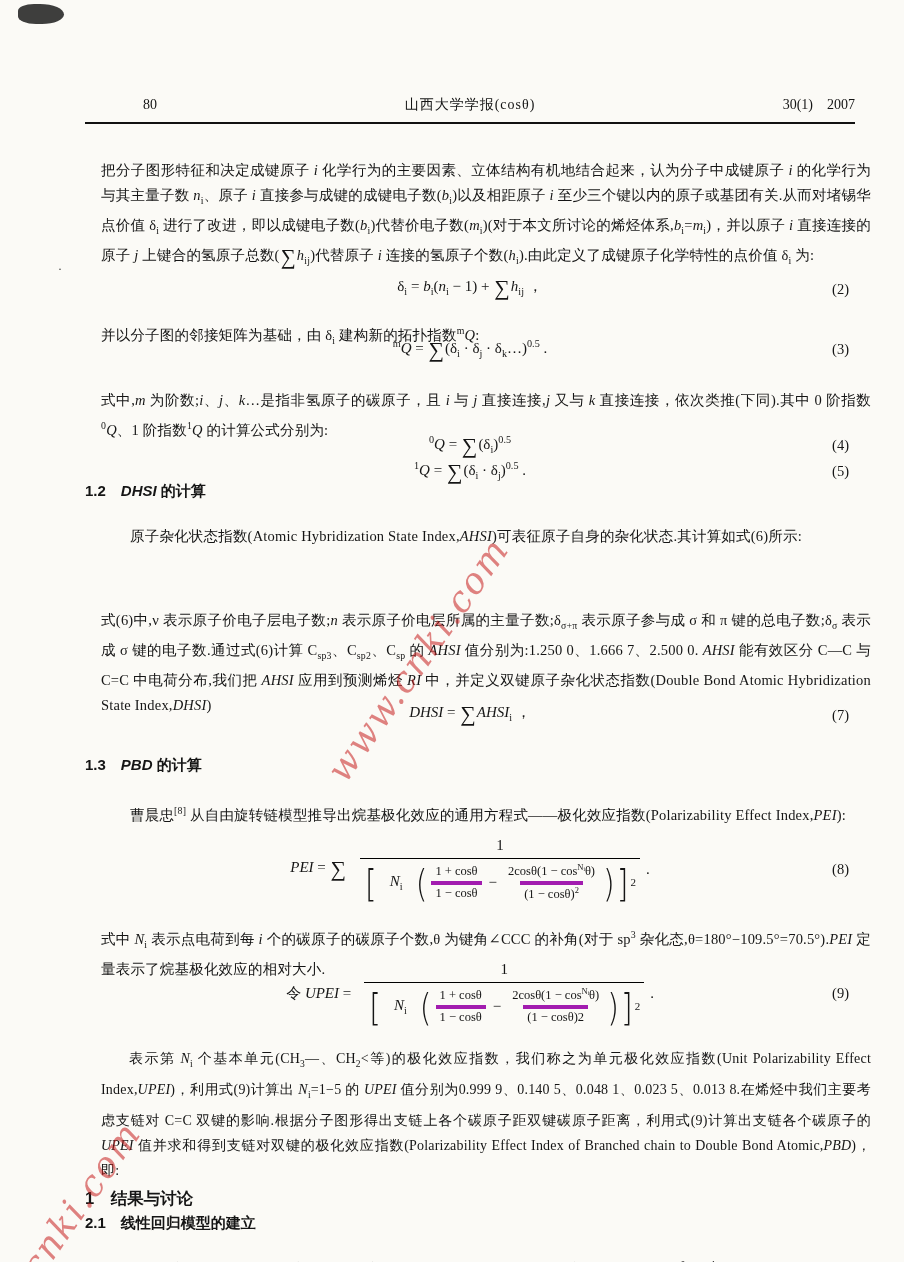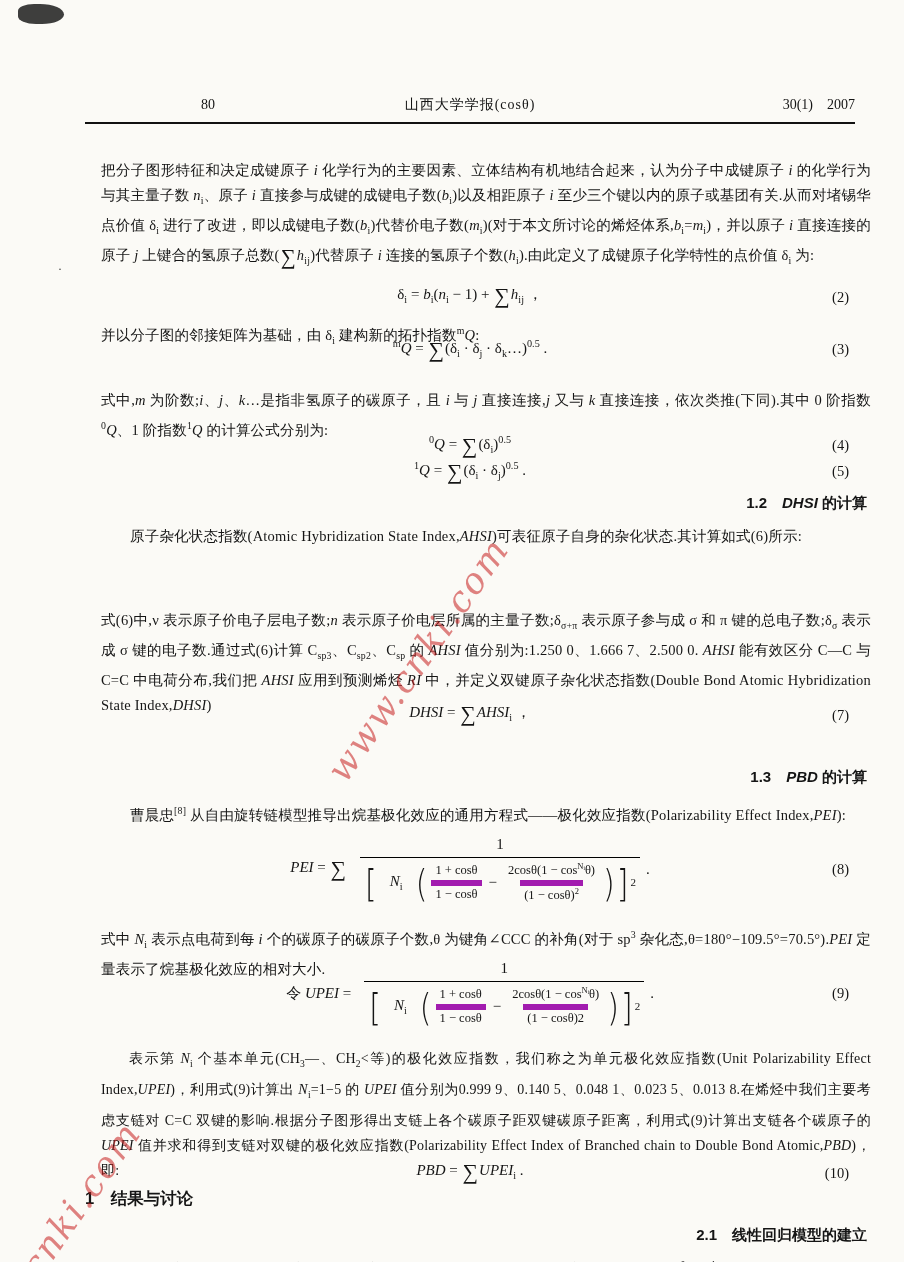--- a/index.html
+++ b/index.html
@@ -4,21 +4,21 @@
 <style>
   html,body{margin:0;padding:0;background:#6f6f6f;}
   .page{position:relative;width:904px;height:1262px;background:#fbfaf6;overflow:hidden;
         font-family:"Liberation Serif","DejaVu Serif",serif;color:#151515;}
   .scan-mark{position:absolute;left:18px;top:4px;width:46px;height:20px;background:#1c1c1c;
              border-radius:40% 60% 55% 45%;opacity:.85;}
   .dot-mark{position:absolute;left:58px;top:262px;font-size:12px;color:#333;}
 
   .page-header{position:absolute;top:96px;left:85px;width:770px;display:flex;align-items:baseline;
                font-size:14px;}
-  .page-num{width:130px;text-align:right;}
+  .page-num{width:130px;text-align:center;}
   .journal{flex:1;text-align:center;letter-spacing:1px;}
   .issue{width:130px;text-align:right;}
   .header-rule{position:absolute;top:122px;left:85px;width:770px;border-top:2px solid #111;}
 
   .para{position:absolute;left:85px;width:770px;margin:16px;font-size:14.5px;line-height:25px;
         text-align:justify;letter-spacing:.2px;}
   .indent{text-indent:2em;}
   .small{font-size:14px;}
 
   .equation{position:absolute;left:85px;width:770px;text-align:center;font-size:15px;line-height:28px;}
@@ -27,29 +27,29 @@
   .bigop{font-size:1.45em;line-height:1;display:inline-block;vertical-align:-0.18em;padding:0 1px;}
 
   .eq-big{display:flex;align-items:center;justify-content:center;height:66px;line-height:1.4;}
   .eq-big .lead{margin-right:13px;white-space:nowrap;}
   .eq-big .tail{margin-left:6px;}
   .bigfrac{display:inline-flex;flex-direction:column;align-items:center;vertical-align:middle;}
   .bf-num{display:block;padding:0 6px 2px;}
   .bf-den{display:inline-flex;align-items:center;border-top:1.2px solid #000;padding:3px 4px 0;}
   .frac{display:inline-flex;flex-direction:column;align-items:center;margin:0 3px;font-size:12.5px;line-height:1.4;}
   .fn{display:block;padding:0 4px;}
-  .fd{display:block;border-top:6px solid #a21caf;padding:0 4px;}
+  .fd{display:block;border-top:4px solid #a21caf;padding:0 4px;}
   .tbr{display:inline-block;font-size:30px;line-height:.9;transform:scaleY(1.25);
        font-family:"DejaVu Sans",sans-serif;font-weight:300;margin:0 1px;}
   .outer-exp{font-size:11px;margin-left:1px;}
   .op{margin:0 4px;}
   .den-pre{margin:0 12px;}
 
-  .subheading{position:absolute;left:85px;width:770px;margin:12px;font-size:15px;font-weight:bold;
-              font-family:"Liberation Sans","DejaVu Sans",sans-serif;text-align:right;}
+  .subheading{position:absolute;left:85px;width:770px;margin:0;font-size:15px;font-weight:bold;
+              font-family:"Liberation Sans","DejaVu Sans",sans-serif;}
   .section-heading{position:absolute;left:85px;width:770px;margin:0;font-size:16.5px;font-weight:bold;
               font-family:"Liberation Sans","DejaVu Sans",sans-serif;}
 
   .watermark{position:absolute;color:rgba(198,30,30,.55);font-size:36px;font-style:italic;
              font-family:"DejaVu Serif",serif;transform-origin:0 100%;white-space:nowrap;
              pointer-events:none;z-index:6;letter-spacing:2px;}
   #wm1{left:352px;top:748px;transform:rotate(-55deg);}
   #wm2{left:-16px;top:1332px;transform:rotate(-55deg);}
 </style>
 </head>
@@ -62,21 +62,21 @@
 
   <div class="page-header">
     <span class="page-num">80</span>
     <span class="journal">山西大学学报(cosθ)</span>
     <span class="issue">30(1)　2007</span>
   </div>
   <div class="header-rule"></div>
 
   <p class="para" style="top:142px">把分子图形特征和决定成键原子 <i>i</i> 化学行为的主要因素、立体结构有机地结合起来，认为分子中成键原子 <i>i</i> 的化学行为与其主量子数 <i>n</i><sub>i</sub>、原子 <i>i</i> 直接参与成键的成键电子数(<i>b</i><sub>i</sub>)以及相距原子 <i>i</i> 至少三个键以内的原子或基团有关.从而对堵锡华点价值 δ<sub>i</sub> 进行了改进，即以成键电子数(<i>b</i><sub>i</sub>)代替价电子数(<i>m</i><sub>i</sub>)(对于本文所讨论的烯烃体系,<i>b</i><sub>i</sub>=<i>m</i><sub>i</sub>)，并以原子 <i>i</i> 直接连接的原子 <i>j</i> 上键合的氢原子总数(<span class="bigop">∑</span><i>h</i><sub>ij</sub>)代替原子 <i>i</i> 连接的氢原子个数(<i>h</i><sub>i</sub>).由此定义了成键原子化学特性的点价值 δ<sub>i</sub> 为:</p>
 
-  <div class="equation" style="top:280px">
+  <div class="equation" style="top:272px">
     <span class="eq-body">δ<sub>i</sub> = <i>b</i><sub>i</sub>(<i>n</i><sub>i</sub> − 1) + <span class="bigop">∑</span><i>h</i><sub>ij</sub> ，</span>
     <span class="eq-num">(2)</span>
   </div>
 
   <p class="para" style="top:302px">并以分子图的邻接矩阵为基础，由 δ<sub>i</sub> 建构新的拓扑指数<sup>m</sup><i>Q</i>:</p>
 
   <div class="equation" style="top:330px">
     <span class="eq-body"><sup>m</sup><i>Q</i> = <span class="bigop">∑</span>(δ<sub>i</sub> · δ<sub>j</sub> · δ<sub>k</sub>…)<sup>0.5</sup> .</span>
     <span class="eq-num">(3)</span>
   </div>
@@ -159,24 +159,20 @@
         <span class="tbr">]</span>
         <sup class="outer-exp">2</sup>
       </span>
     </span>
     <span class="tail"> .</span>
     <span class="eq-num">(9)</span>
   </div>
 
   <p class="para indent small" style="top:1030px">表示第 <i>N</i><sub>i</sub> 个基本单元(CH<sub>3</sub>—、CH<sub>2</sub>&lt;等)的极化效应指数，我们称之为单元极化效应指数(Unit Polarizability Effect Index,<i>UPEI</i>)，利用式(9)计算出 <i>N</i><sub>i</sub>=1−5 的 <i>UPEI</i> 值分别为0.999 9、0.140 5、0.048 1、0.023 5、0.013 8.在烯烃中我们主要考虑支链对 C=C 双键的影响.根据分子图形得出支链上各个碳原子距双键碳原子距离，利用式(9)计算出支链各个碳原子的 <i>UPEI</i> 值并求和得到支链对双键的极化效应指数(Polarizability Effect Index of Branched chain to Double Bond Atomic,<i>PBD</i>)，即:</p>
 
-  <div class="equation" style="top:1156px">
-    <span class="eq-body"><i>PBD</i> = <span class="bigop">∑</span><i>UPEI</i><sub>i</sub> .</span>
-    <span class="eq-num">(10)</span>
-  </div>
 
   <p class="section-heading" style="top:1188px">1　结果与讨论</p>
 
   <p class="subheading" style="top:1214px">2.1　线性回归模型的建立</p>
 
   <p class="para indent" style="top:1236px">我们对部分烯烃在不同固定相不同温度下的 1 031 个样本集的气相色谱保留指数(<i>RI</i>)与<sup>0</sup><i>Q</i>、<sup>1</sup><i>Q</i>、</p>
 
   <div class="watermark" id="wm1">www.cnki.com</div>
   <div class="watermark" id="wm2">www.cnki.com</div>
 

